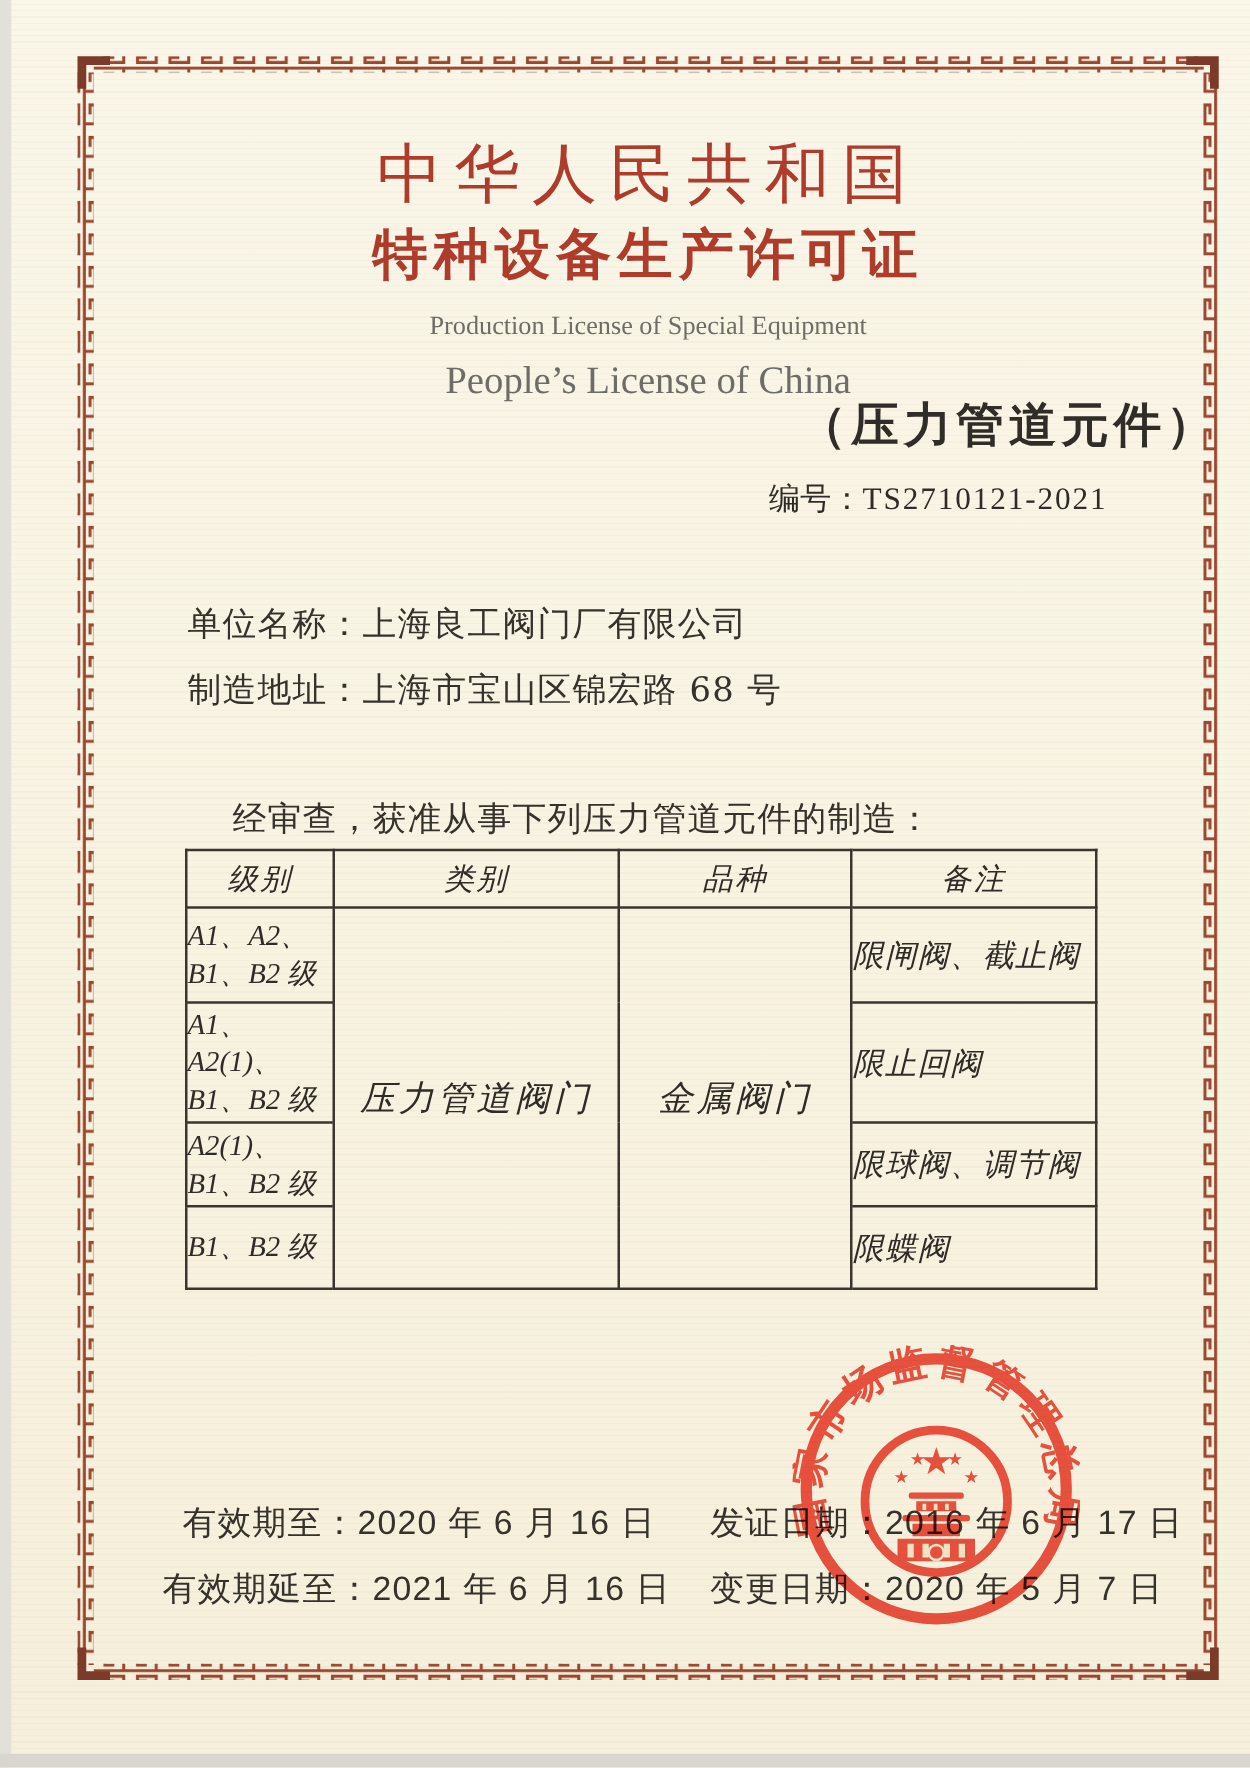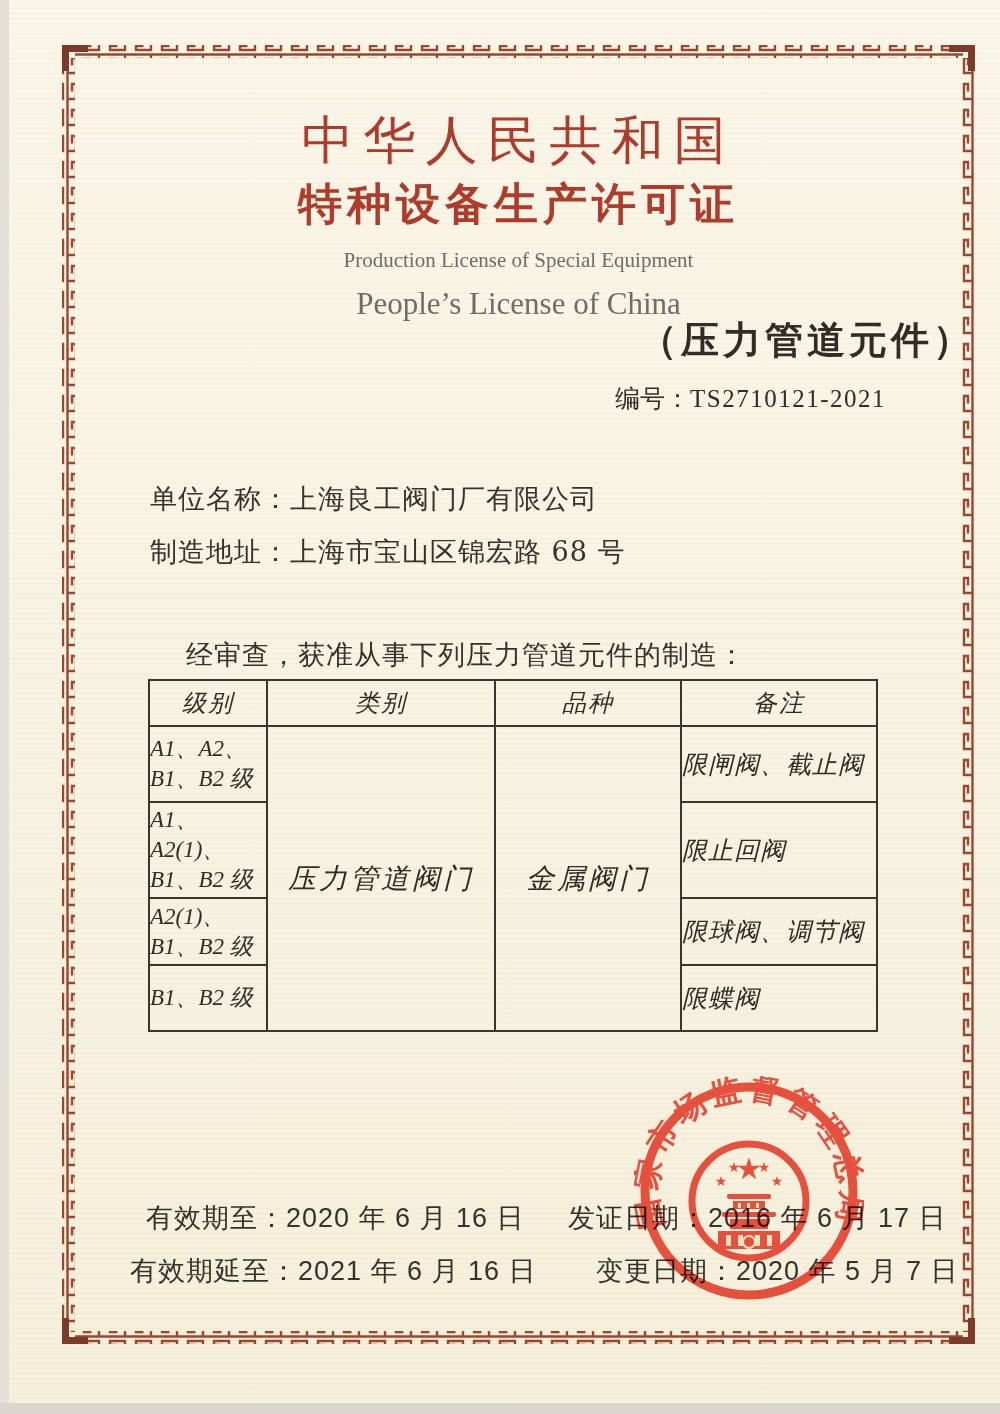--- a/index.html
+++ b/index.html
@@ -35,21 +35,21 @@
   td.grade{font-size:23px;line-height:30px;text-align:left;padding-left:8px;
            font-family:"Liberation Serif","DejaVu Serif",serif;}
   td.category,td.variety{text-align:center;font-size:28px;letter-spacing:3px;}
   td.remark{font-size:25px;text-align:left;padding-left:14px;letter-spacing:1px;}
 
   .foot-line{font-size:27px;color:#35312b;letter-spacing:1px;}
   .f-approve{left:130px;top:1148px;}
   .f-valid{left:130px;top:1200px;margin-left:16px;}
   .f-extend{left:130px;top:1253px;}
   .f-issue{left:568px;top:1200px;}
-  .f-change{left:568px;top:1253px;margin-left:28px;}
+  .f-change{left:568px;top:1253px;}
   .num-font{font-family:"Liberation Sans","DejaVu Sans",sans-serif;font-size:27px;}
 
   .border-svg{position:absolute;left:0;top:0;}
   .seal-svg{position:absolute;left:634px;top:1076px;mix-blend-mode:multiply;opacity:.94;}
 </style>
 </head>
 <body>
 
 <div class="page">
   <div class="texture"></div>

